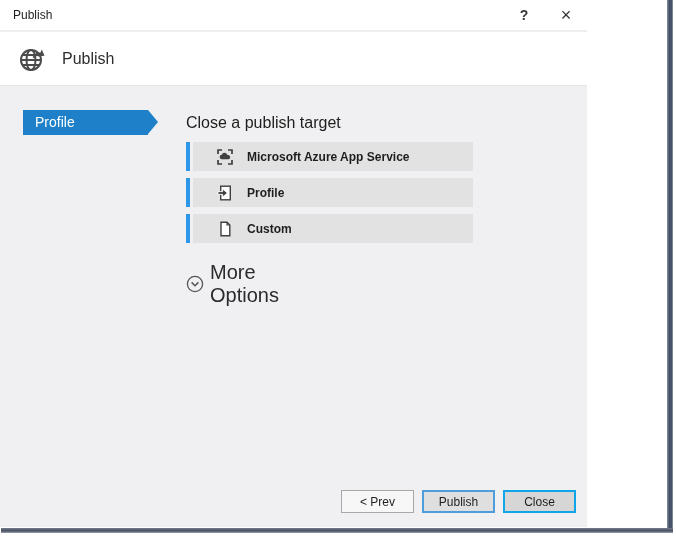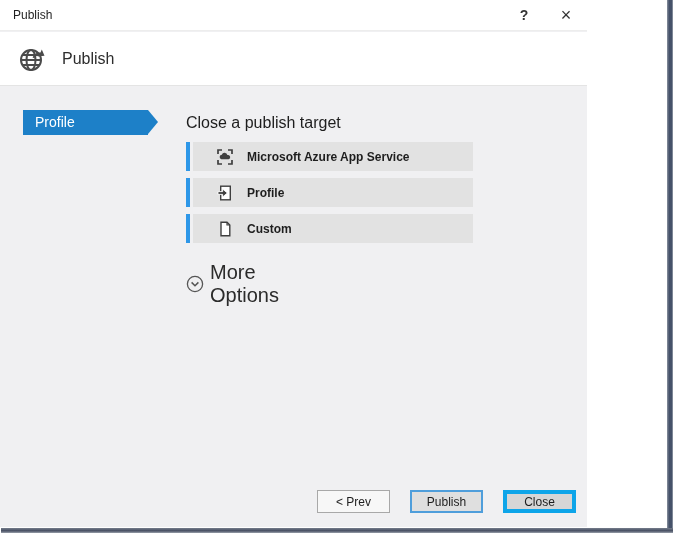--- a/index.html
+++ b/index.html
@@ -50,26 +50,26 @@
   .t-label { margin-left:14px; font-size:12px; font-weight:600; color:#1e1e1e; }
 
   .more-options { display:flex; align-items:center; margin-top:18px; cursor:pointer; width:130px; }
   .mo-icon { width:18px; height:18px; display:inline-flex; }
   .mo-label { margin-left:6px; font-size:20px; color:#2b2b2b; }
 
   .hosting { margin-top:33px; font-size:12px; font-weight:600; color:#1e1e1e; }
   .hosting a { color:#0e6eb8; text-decoration:underline; cursor:pointer; }
 
   
-  .footer { position:absolute; top:490px; right:11px; display:flex; gap:20px; }
+  .footer { position:absolute; top:490px; right:11px; display:flex; gap:8px; }
   .btn { min-width:73px; height:23px; font-size:12px; color:#1e1e1e; text-align:center;
     cursor:pointer; font-family:"Liberation Sans", sans-serif; padding:0 8px; }
   .btn-plain { background:#f7f7f7; border:1px solid #a8a8a8; }
   .btn-publish { background:#dfdfdf; border:2px solid #4f9edb; }
-  .btn-close { background:#d6d6d6; border:4px solid #0ea5e9; }
+  .btn-close { background:#d6d6d6; border:2px solid #0ea5e9; }
 </style>
 </head>
 <body>
 
 <div class="page">
   <div class="window">
 
     <div class="titlebar">
       <span class="tb-title">Publish</span>
       <span class="tb-btn tb-help"><span>?</span></span>

